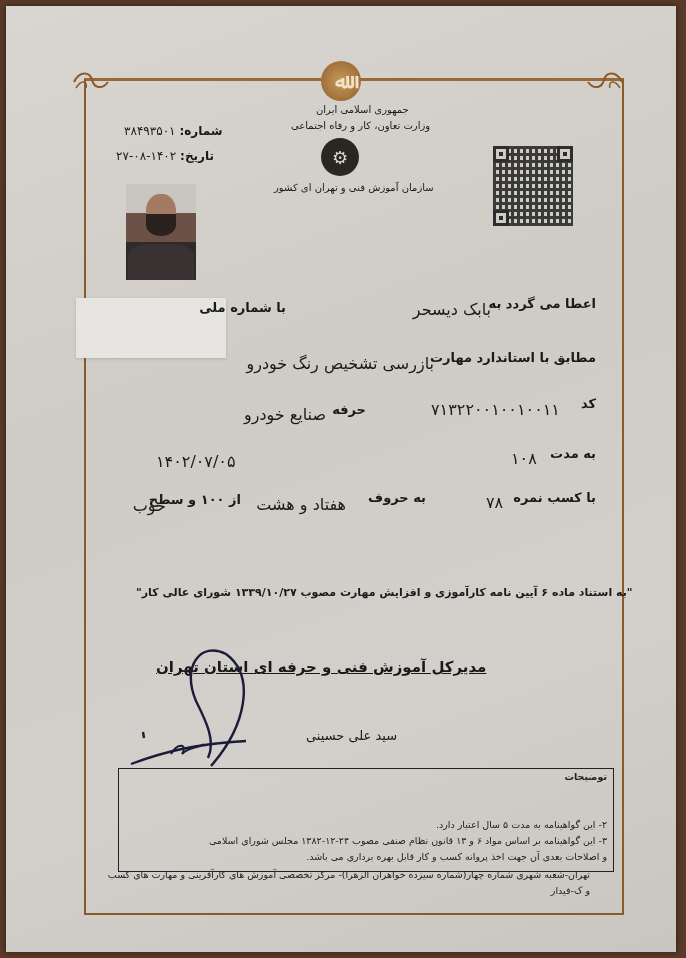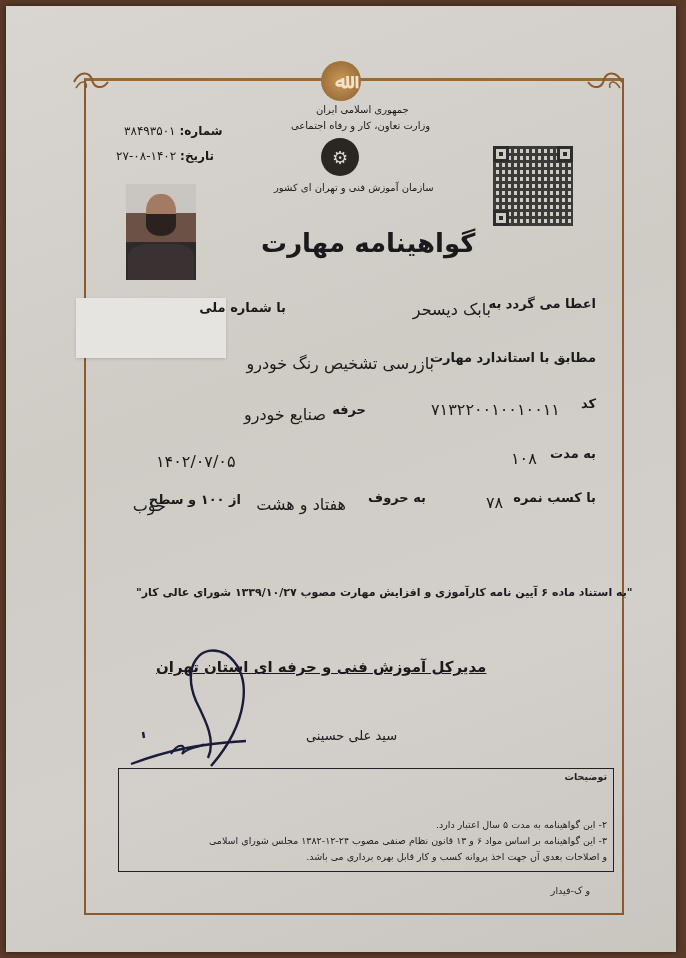--- a/index.html
+++ b/index.html
@@ -110,21 +110,20 @@
     <div class="fp" style="right:0;top:0"></div>
     <div class="fp" style="left:0;bottom:0"></div>
   </div>
 
   <div class="photo">
     <div class="body"></div>
       <div class="head"></div>
       <div class="beard"></div>
   </div>
 
-  <div class="t rtl title">گواهینامه مهارت</div>
 
   <div class="redact"></div>
 
   <div class="t rtl row-label" style="right:80px;top:290px">اعطا می گردد به</div>
   <div class="t rtl row-val" style="right:185px;top:294px">بابک دیسحر</div>
   <div class="t rtl row-label" style="right:390px;top:294px">با شماره ملی</div>
 
   <div class="t rtl row-label" style="right:80px;top:344px">مطابق با استاندارد مهارت</div>
   <div class="t rtl row-val" style="right:242px;top:348px">بازرسی تشخیص رنگ خودرو</div>
 
@@ -156,14 +155,15 @@
     <path d="M27 86 L28 92" stroke="#1b1b3a" stroke-width="2.4"></path>
   </svg>
 
   <div class="notes">
     <div class="line bold" style="top:2px">توضیحات</div>
     <div class="line rtl" style="top:50px">۲- این گواهینامه به مدت ۵ سال اعتبار دارد.</div>
     <div class="line rtl" style="top:66px">۳- این گواهینامه بر اساس مواد ۶ و ۱۳ قانون نظام صنفی مصوب ۲۴-۱۲-۱۳۸۲ مجلس شورای اسلامی</div>
     <div class="line rtl" style="top:82px">و اصلاحات بعدی آن جهت اخذ پروانه کسب و کار قابل بهره برداری می باشد.</div>
   </div>
 
+  <div class="foot rtl" style="top:863px">تهران-شعبه شهری شماره چهار(شماره سیزده خواهران الزهرا)- مرکز تخصصی آموزش های کارآفرینی و مهارت های کسب</div>
   <div class="foot rtl" style="top:879px">و ک-فیدار</div>
 </div>
 
 </body></html>

